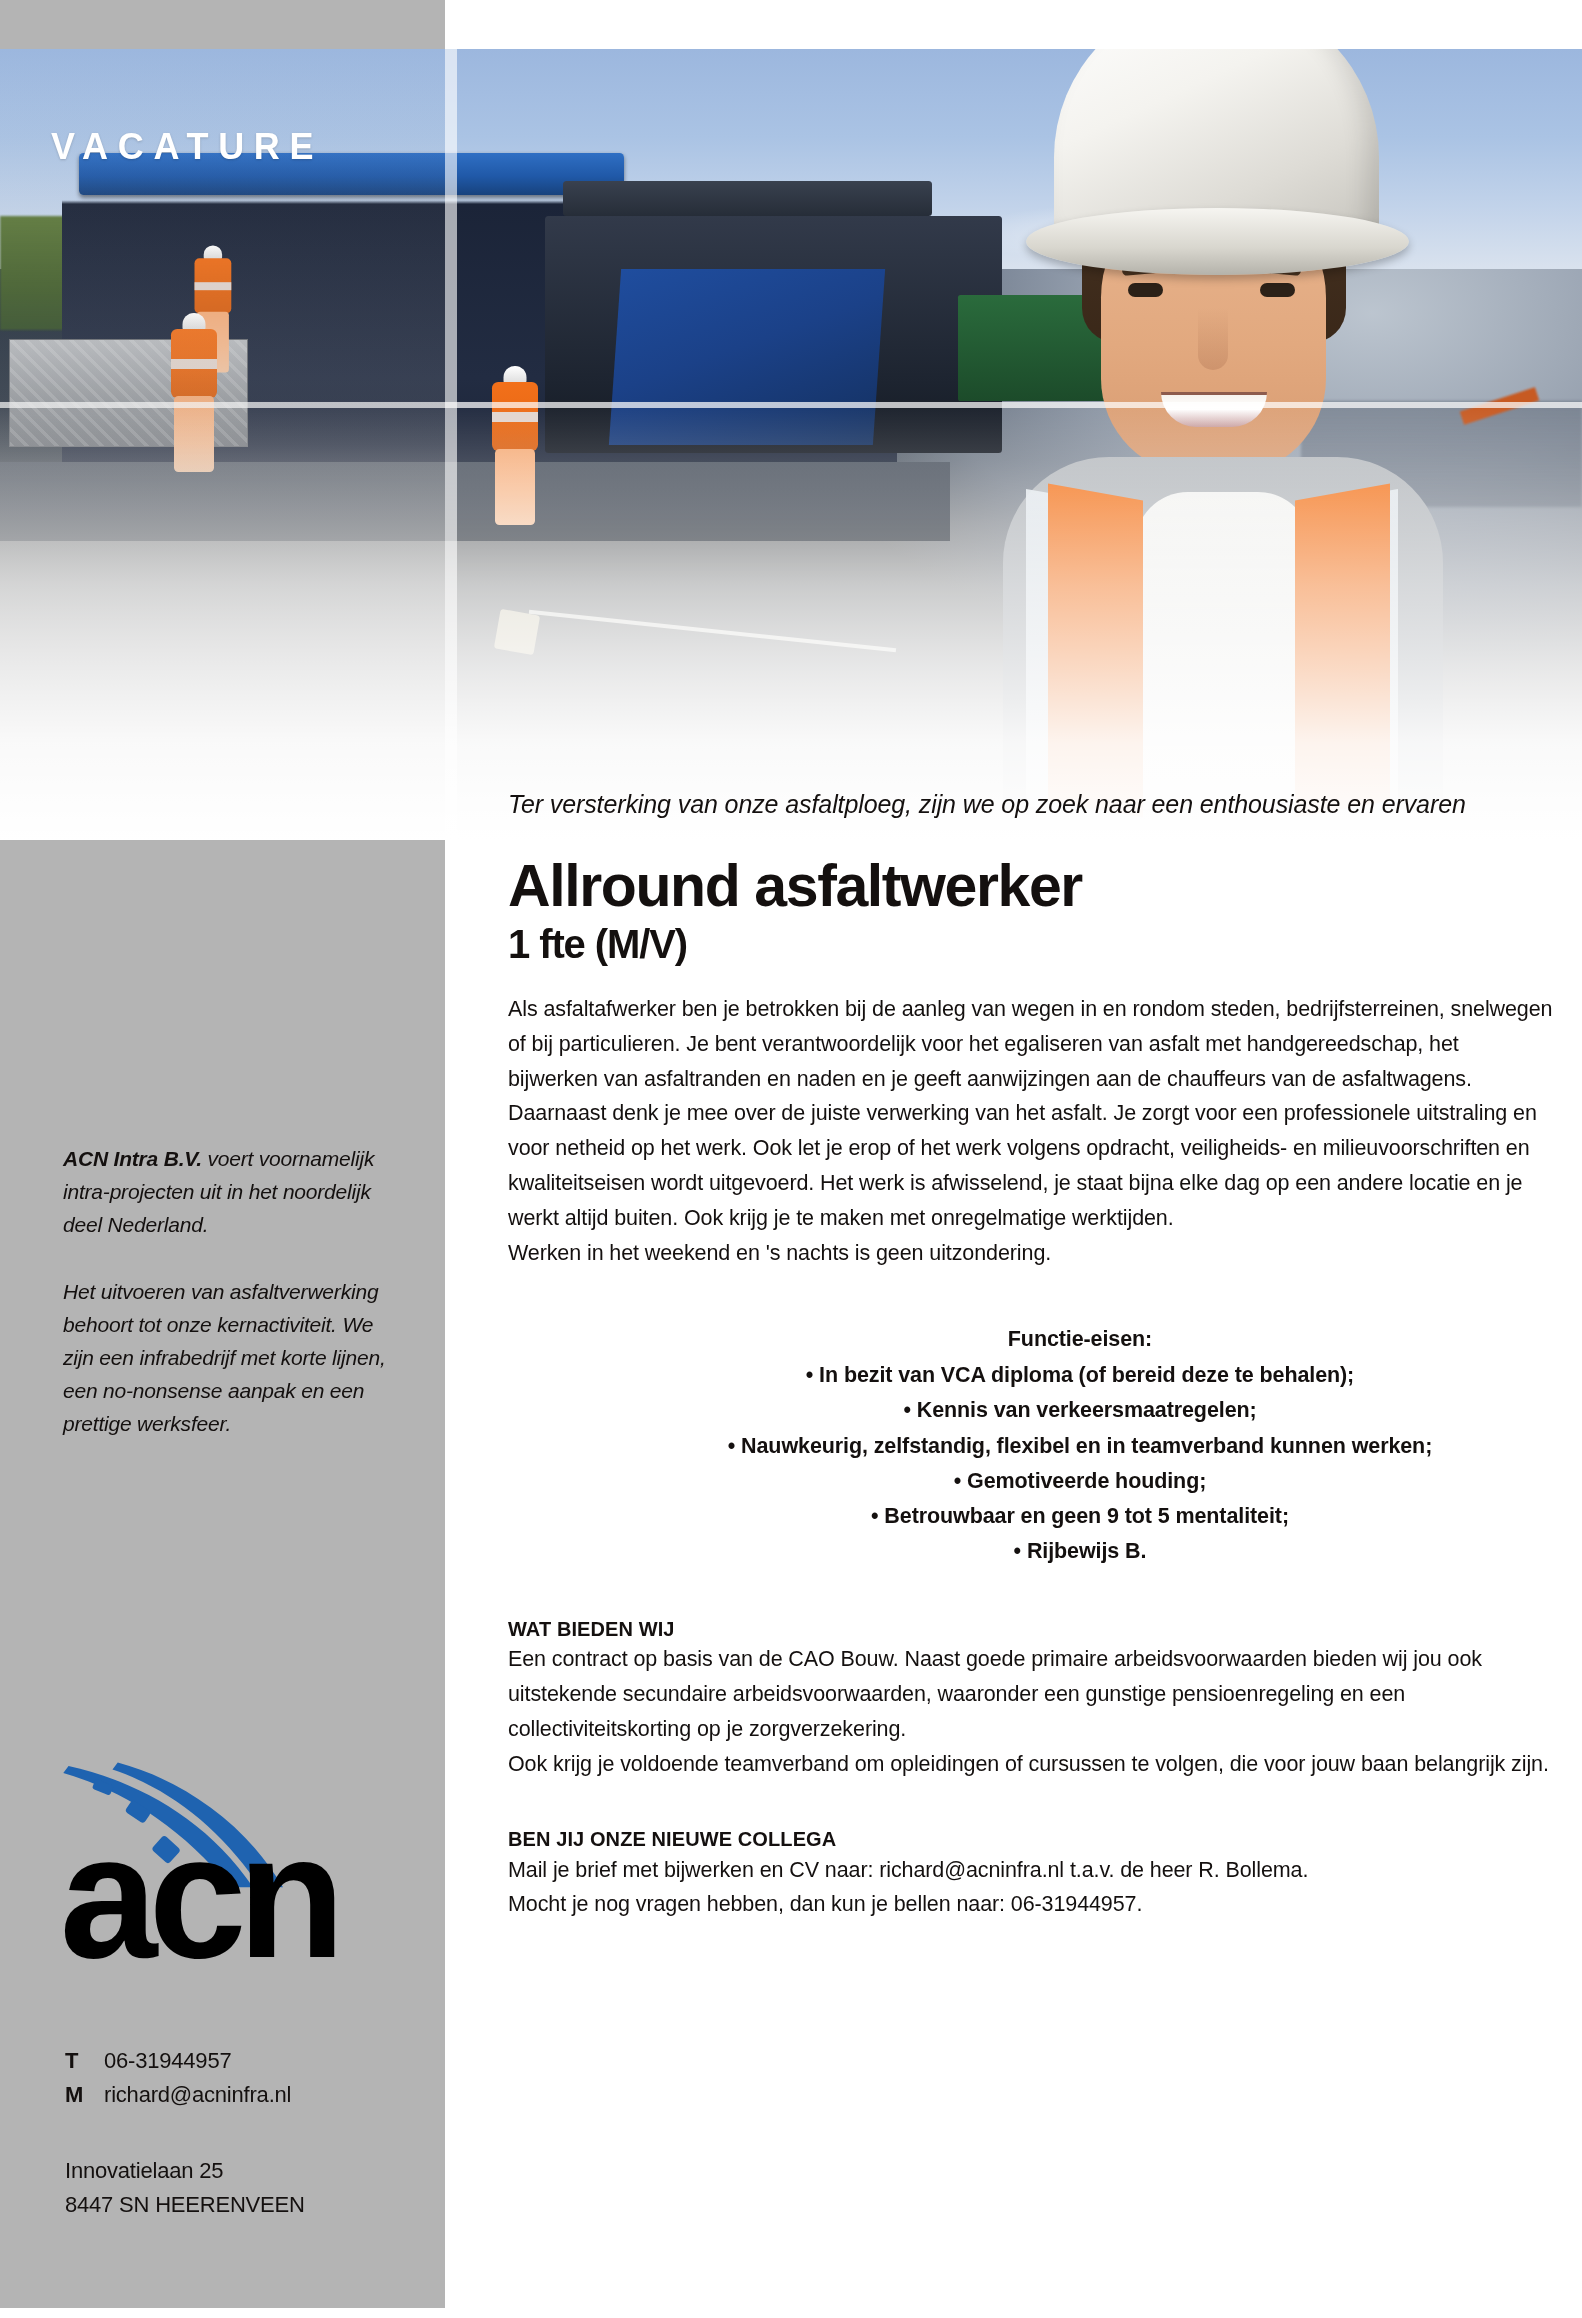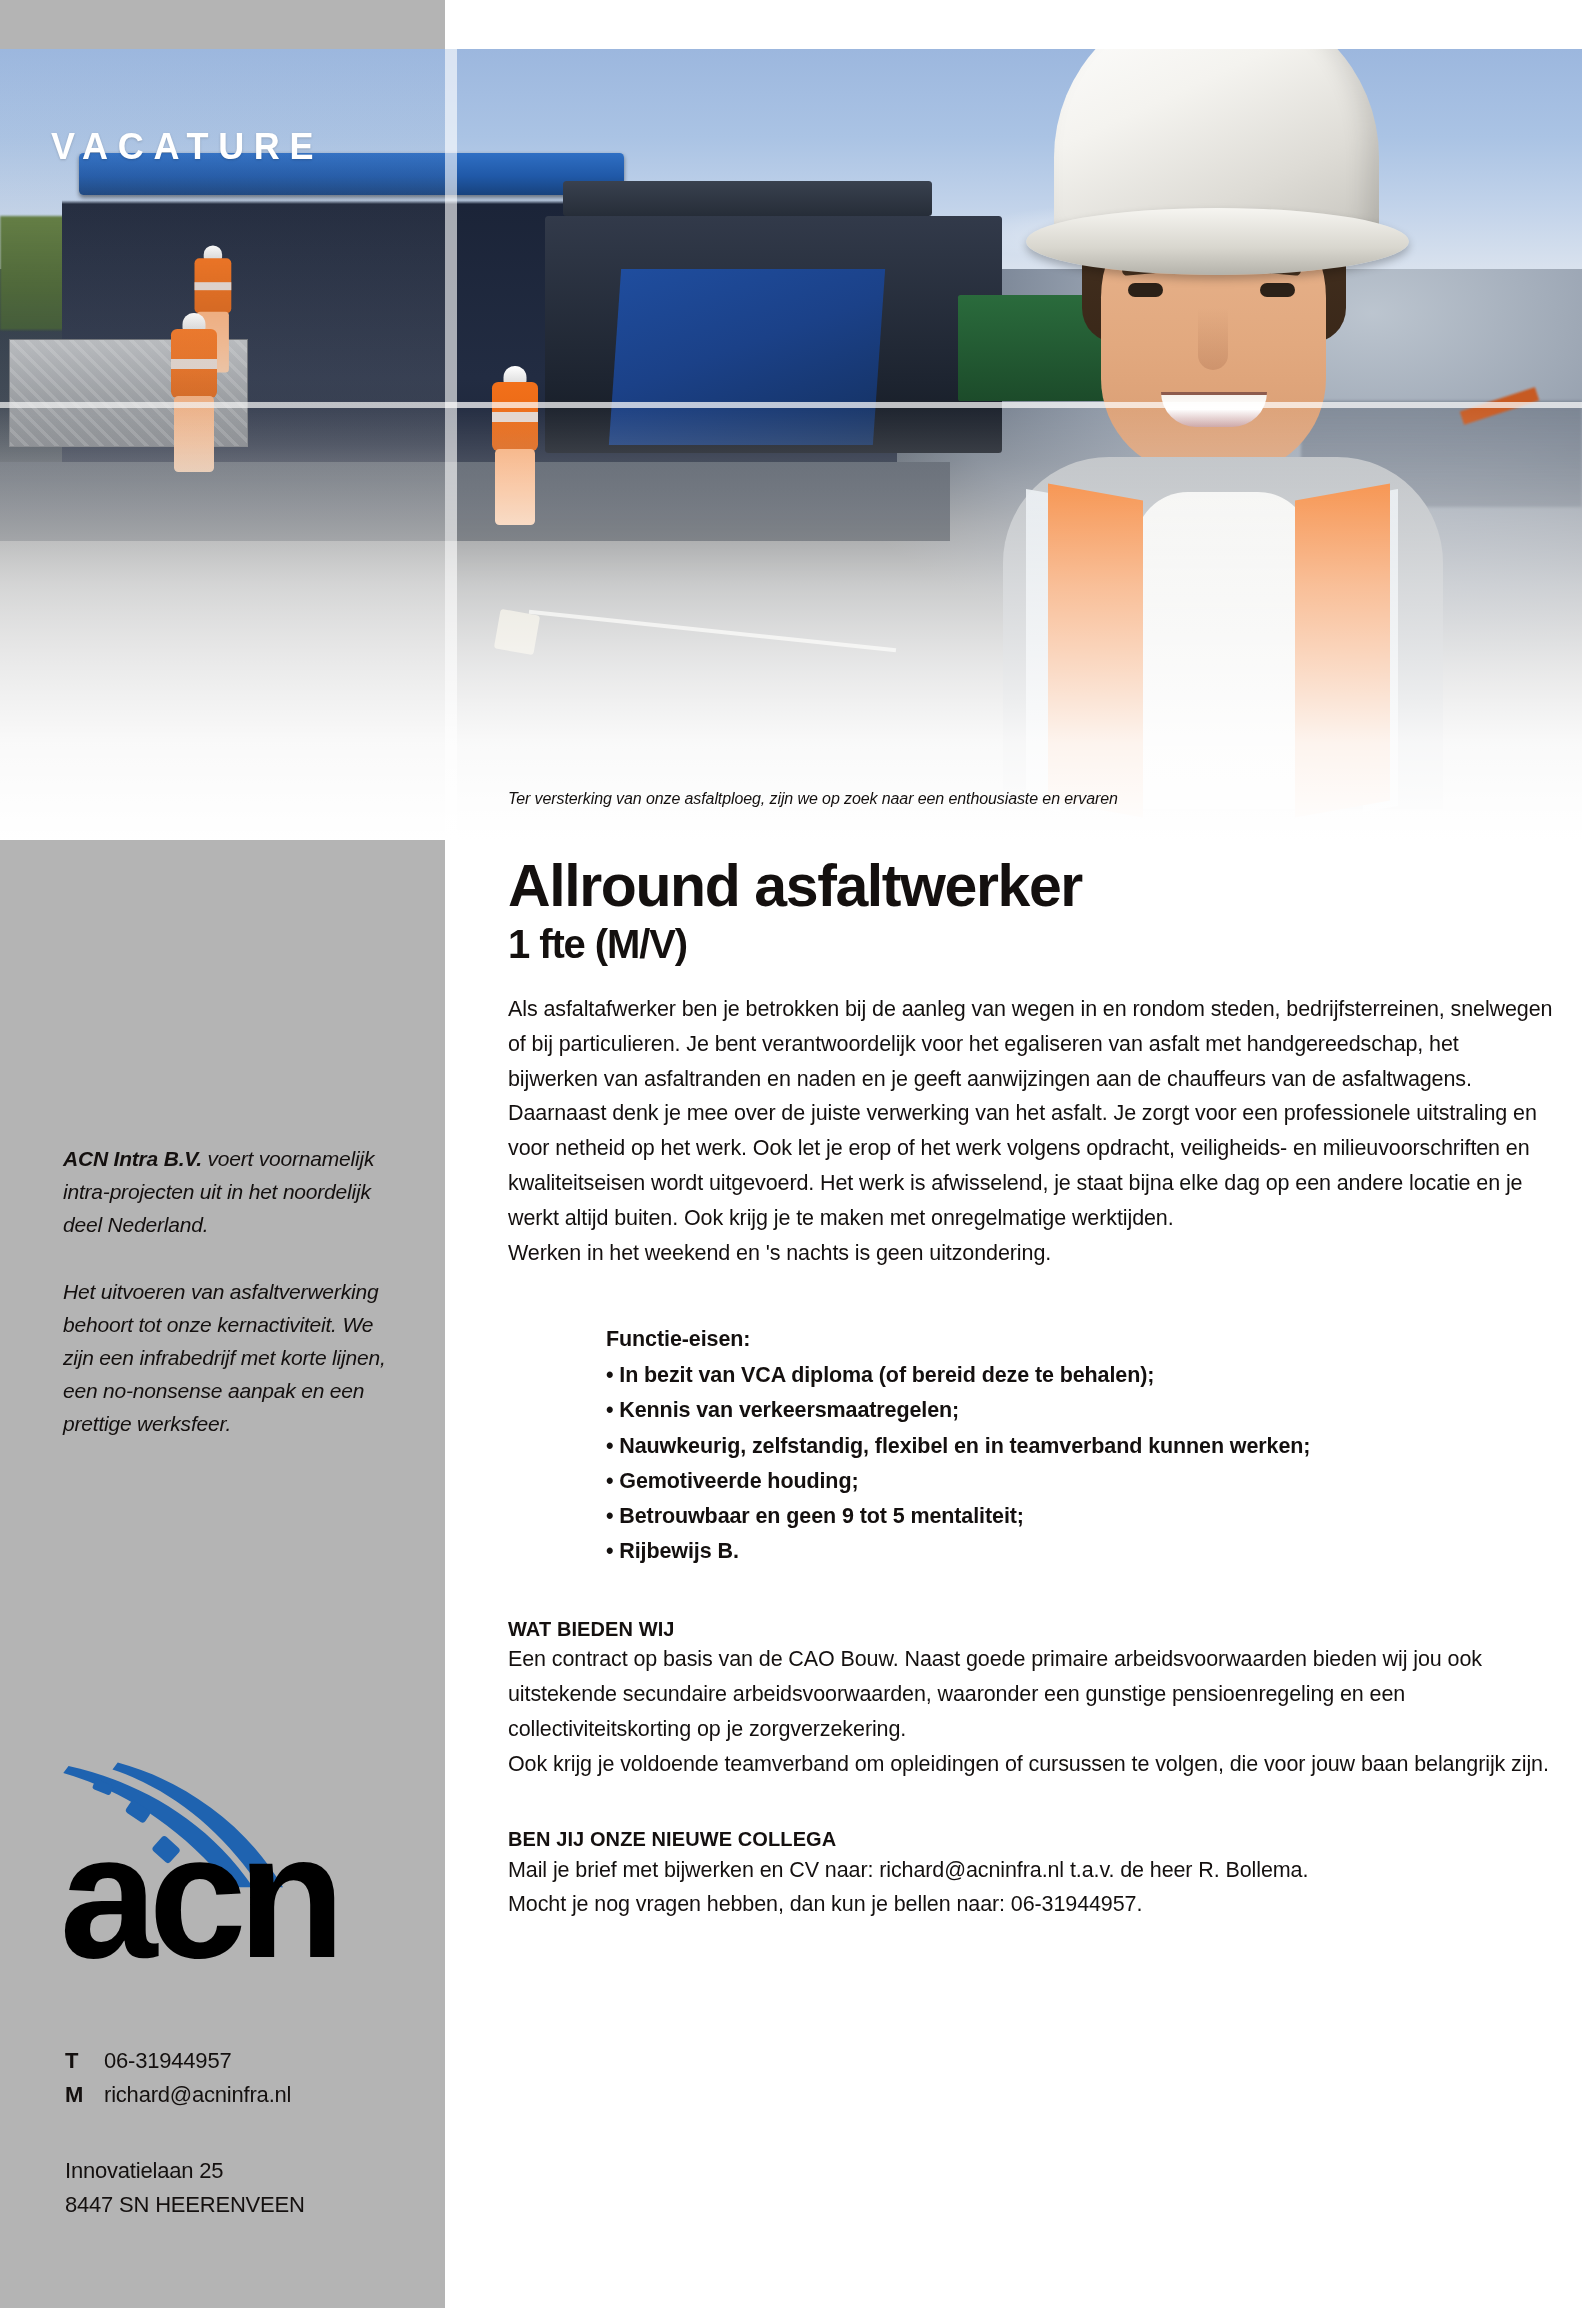--- a/index.html
+++ b/index.html
@@ -248,21 +248,21 @@
     position: absolute; left: 51px; top: 126px; z-index: 6;
     color: #ffffff;
     font-size: 36px; font-weight: bold; letter-spacing: 9.7px;
     text-shadow: 0 0.9px 2.6px rgba(0,0,0,.18);
   }
 
   
   #subtitle {
     position: absolute; left: 508px; top: 790px; z-index: 7;
     width: 1038px;
-    font-size: 16px; font-style: italic; font-weight: 500;
+    font-size: 25px; font-style: italic; font-weight: 500;
     color: #14100f; letter-spacing: -0.1px;
   }
 
   
   #main {
     position: absolute; left: 508px; top: 857px; width: 1046px; z-index: 5;
   }
   h1.job-title {
     margin: 0; font-size: 59px; line-height: 1.0;
     font-weight: bold; letter-spacing: -1.4px;
@@ -272,20 +272,21 @@
     font-weight: bold; letter-spacing: -1.1px;
   }
   .intro { margin-top: 28px; }
   .intro p, .offer p, .apply p {
     margin: 0; font-size: 21.5px; line-height: 1.62; letter-spacing: -0.1px;
   }
   .reqs {
     margin: 51px 0 0 98px;
     font-size: 21.5px; line-height: 1.63; font-weight: bold;
     letter-spacing: -0.1px;
+    text-align: center;
   }
   .reqs .req-head { margin: 0 0 1.8px 0; }
   .reqs ul { margin: 0; padding: 0; list-style: none; }
   .reqs li { margin: 0; }
   .sec-head {
     margin: 49px 0 1.8px 0; font-size: 20px; font-weight: bold;
     letter-spacing: 0.1px;
   }
   .apply .sec-head { margin-top: 46px; }
 

